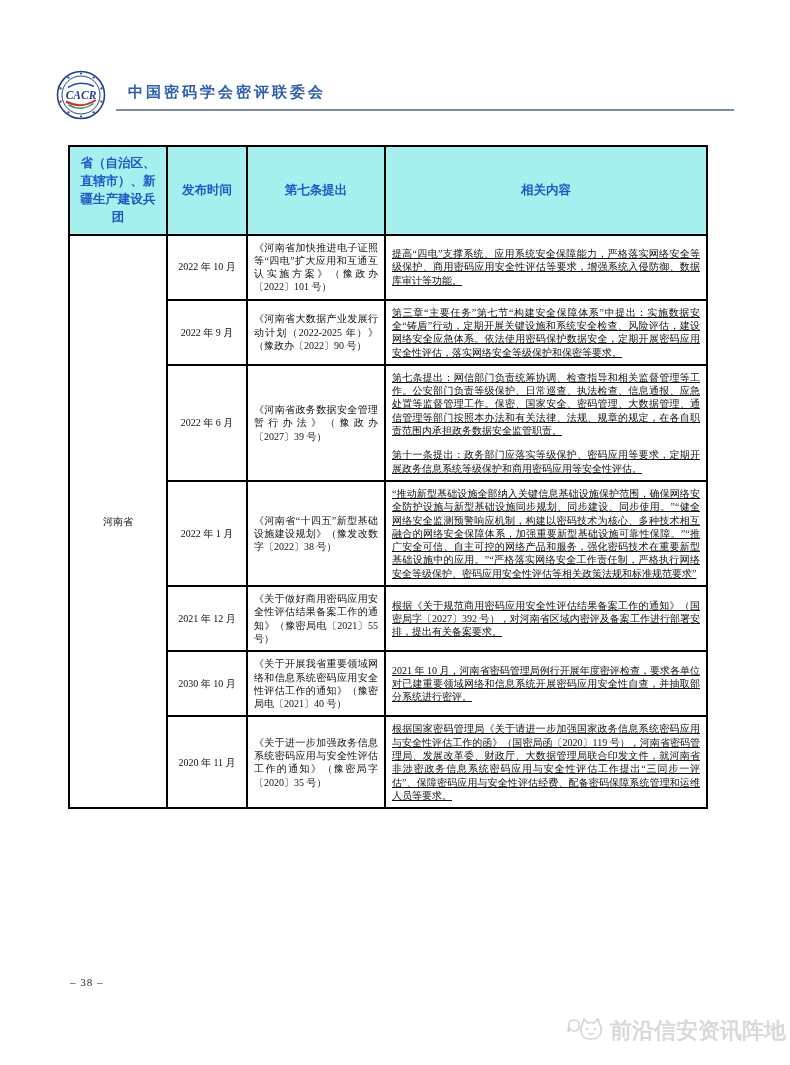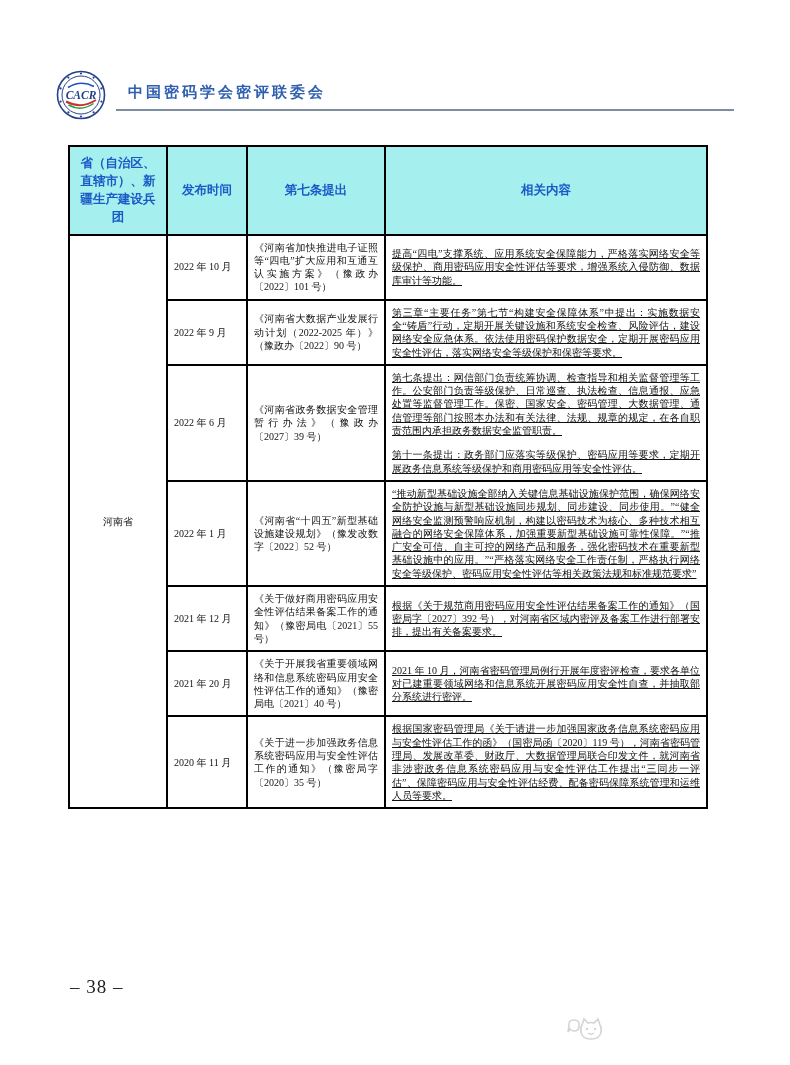--- a/index.html
+++ b/index.html
@@ -40,29 +40,29 @@
   table.policy th{
     background:var(--header-bg);color:var(--header-text);
     font-family:"Liberation Sans","DejaVu Sans",sans-serif;
     font-weight:bold;font-size:12.5px;line-height:1.45;
     text-align:center;padding:7px 5px;
   }
   table.policy td{
     font-size:10px;line-height:1.33;padding:5px 6px;
   }
   td.province{text-align:center;font-size:12.5px;}
-  td.date{text-align:left;white-space:nowrap;padding:4px 1px;}
+  td.date{text-align:center;white-space:nowrap;padding:4px 1px;}
   td.policy-doc{text-align:justify;padding:5px 7px;}
   td.content{text-align:justify;padding:6px 8px;}
   td.content p{margin:0;text-decoration:underline;}
   td.content p + p{margin-top:11px;}
   
   .page-number{
     position:absolute;left:70px;top:976px;
-    font-size:19px;color:#222;letter-spacing:1px;
+    font-size:11px;color:#222;letter-spacing:1px;
   }
   .watermark{
     position:absolute;left:566px;top:1016px;
     display:flex;align-items:center;gap:4px;
     color:var(--watermark-color);
     font-family:"Liberation Sans","DejaVu Sans",sans-serif;
     font-size:22px;font-weight:bold;white-space:nowrap;
     text-shadow:1px 1px 0 #ffffff;
   }
   .watermark svg{flex:0 0 auto;}
@@ -129,34 +129,34 @@
       <tr>
         <td class="date">2022 年 6 月</td>
         <td class="policy-doc">《河南省政务数据安全管理暂行办法》（豫政办〔2027〕39 号）</td>
         <td class="content">
           <p>第七条提出：网信部门负责统筹协调、检查指导和相关监督管理等工作。公安部门负责等级保护、日常巡查、执法检查、信息通报、应急处置等监督管理工作。保密、国家安全、密码管理、大数据管理、通信管理等部门按照本办法和有关法律、法规、规章的规定，在各自职责范围内承担政务数据安全监管职责。</p>
           <p>第十一条提出：政务部门应落实等级保护、密码应用等要求，定期开展政务信息系统等级保护和商用密码应用等安全性评估。</p>
         </td>
       </tr>
       <tr>
         <td class="date">2022 年 1 月</td>
-        <td class="policy-doc">《河南省“十四五”新型基础设施建设规划》（豫发改数字〔2022〕52 号）</td>
+        <td class="policy-doc">《河南省“十四五”新型基础设施建设规划》（豫发改数字〔2022〕38 号）</td>
         <td class="content">
           <p>“推动新型基础设施全部纳入关键信息基础设施保护范围，确保网络安全防护设施与新型基础设施同步规划、同步建设、同步使用。”“健全网络安全监测预警响应机制，构建以密码技术为核心、多种技术相互融合的网络安全保障体系，加强重要新型基础设施可靠性保障。”“推广安全可信、自主可控的网络产品和服务，强化密码技术在重要新型基础设施中的应用。”“严格落实网络安全工作责任制，严格执行网络安全等级保护、密码应用安全性评估等相关政策法规和标准规范要求”</p>
         </td>
       </tr>
       <tr>
         <td class="date">2021 年 12 月</td>
         <td class="policy-doc">《关于做好商用密码应用安全性评估结果备案工作的通知》（豫密局电〔2021〕55 号）</td>
         <td class="content">
           <p>根据《关于规范商用密码应用安全性评估结果备案工作的通知》（国密局字〔2027〕392 号），对河南省区域内密评及备案工作进行部署安排，提出有关备案要求。</p>
         </td>
       </tr>
       <tr>
-        <td class="date">2021 年 20 月</td>
+        <td class="date">2030 年 10 月</td>
         <td class="policy-doc">《关于开展我省重要领域网络和信息系统密码应用安全性评估工作的通知》（豫密局电〔2021〕40 号）</td>
         <td class="content">
           <p>2021 年 10 月，河南省密码管理局例行开展年度密评检查，要求各单位对已建重要领域网络和信息系统开展密码应用安全性自查，并抽取部分系统进行密评。</p>
         </td>
       </tr>
       <tr>
         <td class="date">2020 年 11 月</td>
         <td class="policy-doc">《关于进一步加强政务信息系统密码应用与安全性评估工作的通知》（豫密局字〔2020〕35 号）</td>
         <td class="content">
           <p>根据国家密码管理局《关于请进一步加强国家政务信息系统密码应用与安全性评估工作的函》（国密局函〔2020〕119 号），河南省密码管理局、发展改革委、财政厅、大数据管理局联合印发文件，就河南省非涉密政务信息系统密码应用与安全性评估工作提出“三同步一评估”、保障密码应用与安全性评估经费、配备密码保障系统管理和运维人员等要求。</p>
@@ -172,15 +172,16 @@
       <g fill="none" stroke="#d4d4d4" stroke-width="1.6">
         <path d="M3 10 Q2 4 8 4 Q14 4 13 10 Q13 15 8 15 Q5 15 4 13 L2 16 Z"></path>
         <path d="M16 9 L18 3 L22 7 Q25 6 28 7 L32 3 L34 9 Q36 12 35 16 Q34 23 25 23 Q16 23 15 16 Q14 12 16 9 Z"></path>
       </g>
       <g fill="#d4d4d4">
         <circle cx="21" cy="13" r="1.2"></circle>
           <circle cx="29" cy="13" r="1.2"></circle>
       </g>
       <path d="M22 17 Q25 19.5 28 17" fill="none" stroke="#d4d4d4" stroke-width="1.4"></path>
     </svg>
+    <span>前沿信安资讯阵地</span>
   </div>
 
 </div>
 
 </body></html>

